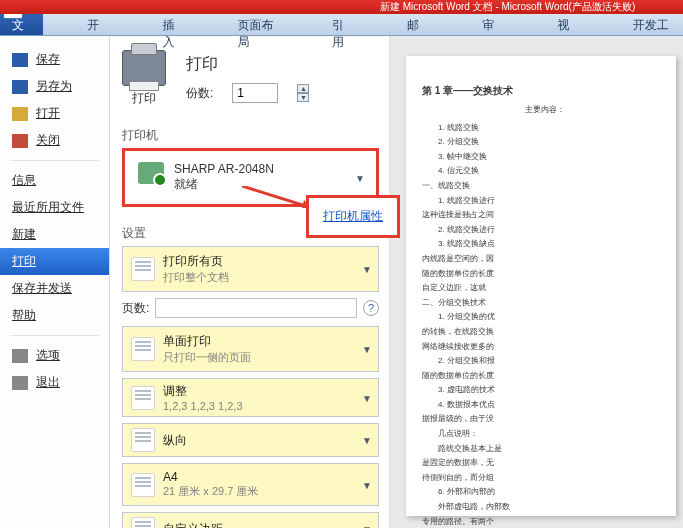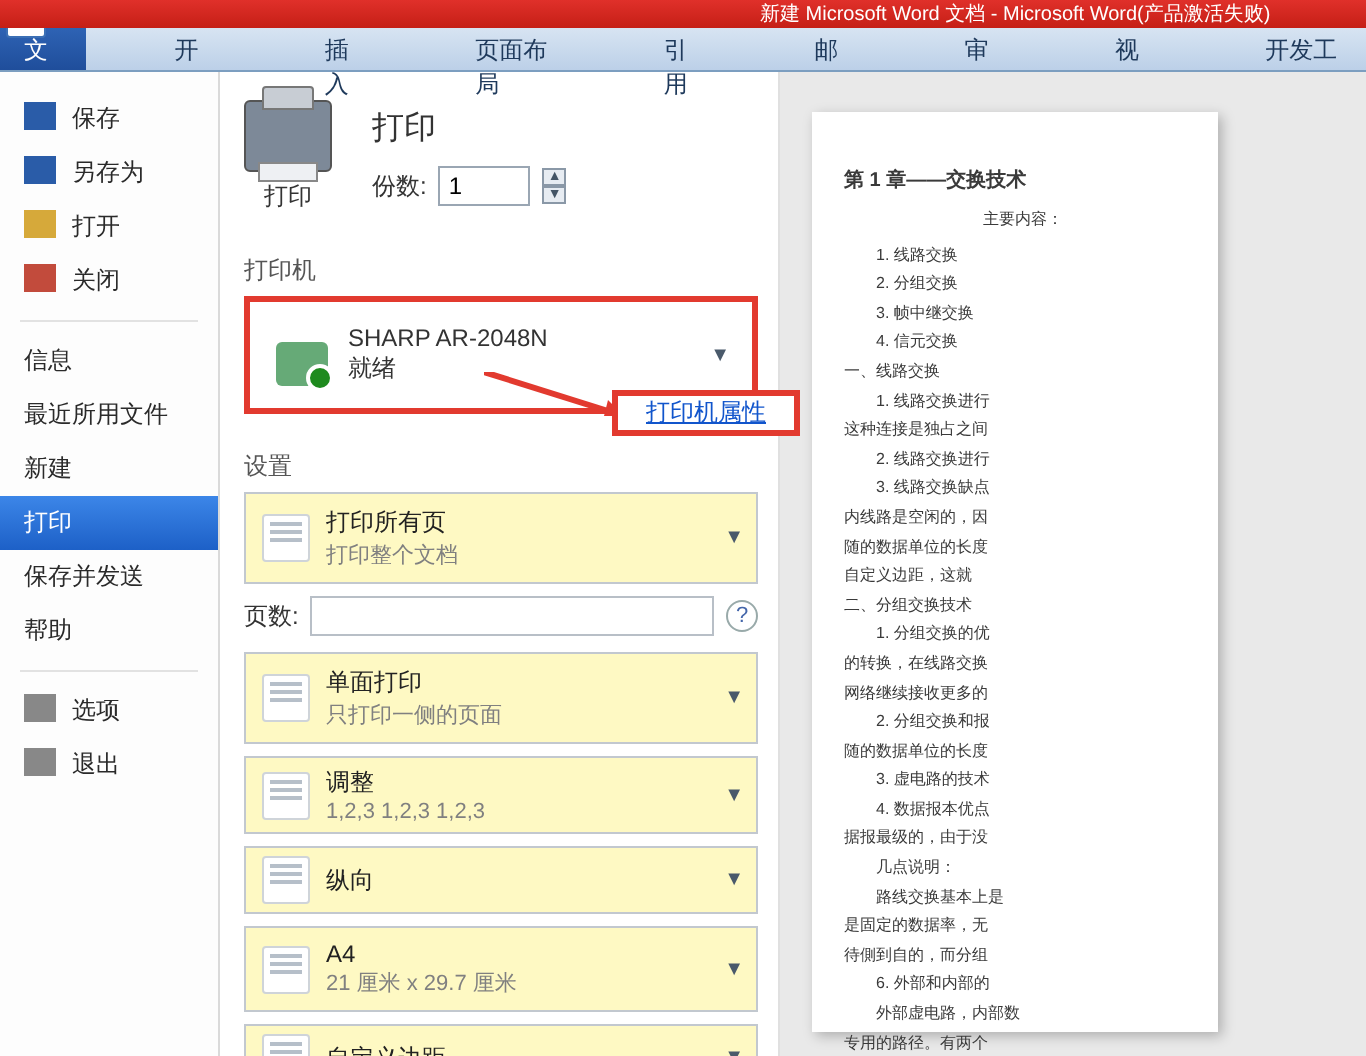--- a/index.html
+++ b/index.html
@@ -12,65 +12,65 @@
 .qat { position: absolute; top: 2px; left: 30px; display: flex; gap: 6px; }
 .qat span { width: 14px; height: 12px; background: #d06c22; border: 1px solid #a24e0f; border-radius: 2px; opacity: .85; }
 
 .ribbon-tabs { height: 22px; background: linear-gradient(180deg,#d7e4f2,#bcd0e8); border-bottom: 1px solid #7c9ec0; display: flex; align-items: stretch; font-size: 12px; gap: 32px; }
 .ribbon-tabs .tab { padding: 3px 12px 0; color: #1e395b; cursor: pointer; }
 .ribbon-tabs .tab.file { background: #2a5ca8; background: linear-gradient(180deg,#2e63b4,#1f4e9b); color: #fff; font-weight: 500; }
 
 .stage { display: flex; height: calc(528px - 36px); }
 
 .left-col { width: 110px; background: #fdfdfd; border-right: 1px solid #dadada; padding-top: 10px; }
-.left-col .item { display: flex; gap: 8px; padding: 5px 12px; color: #2a2a2a; cursor: pointer; }
+.left-col .item { display: flex; align-items: center; gap: 8px; padding: 5px 12px; color: #2a2a2a; cursor: pointer; text-decoration: underline; }
 .left-col .item .ico { width: 16px; height: 14px; display: inline-block; }
 .left-col .sep { height: 1px; background: #e2e2e2; margin: 6px 10px; }
 .left-col .item.active { background: #2a70d6; background: linear-gradient(180deg,#3c86e8,#1d60c7); color: #fff; }
 
 .mid-col { width: 280px; padding: 14px 10px 10px 12px; border-right: 1px solid #e0e0e0; overflow: hidden; }
 .print-head { display: flex; align-items: flex-start; gap: 20px; margin-bottom: 20px; }
 .print-btn { display: flex; flex-direction: column; align-items: center; gap: 4px; }
 .print-btn .printer-ico { width: 44px; height: 36px; background: #7d8998; border: 1px solid #555; border-radius: 3px; position: relative; }
 .print-btn .printer-ico::before { content: ""; position: absolute; top: -8px; left: 8px; right: 8px; height: 10px; background: #c8cdd4; border: 1px solid #777; border-radius: 2px 2px 0 0; }
 .print-btn .printer-ico::after { content: ""; position: absolute; bottom: -6px; left: 6px; right: 6px; height: 8px; background: #eef0f3; border: 1px solid #888; }
 .print-meta { padding-top: 4px; }
 .print-meta .big { font-size: 16px; margin-bottom: 8px; }
-.copies-row { display: flex; align-items: center; gap: 6px; }
+.copies-row { display: flex; align-items: center; gap: 19px; }
 .copies-row input { width: 46px; height: 20px; border: 1px solid #9aa6b3; padding: 0 4px; font-size: 12px; }
 .spin { display: flex; flex-direction: column; }
 .spin span { width: 12px; height: 9px; border: 1px solid #8a98a7; background: #e7ecf2; font-size: 7px; text-align: center; line-height: 7px; color: #456; cursor: pointer; }
 
 .section-label { color: #555; font-size: 12px; margin: 8px 0 4px; }
 
 .combo { border: 1px solid #c2c8cf; background: #fef9c3; display: flex; align-items: center; gap: 8px; padding: 6px 8px; margin-bottom: 6px; position: relative; cursor: pointer; }
 .combo .cico { width: 24px; height: 24px; flex: 0 0 24px; background: #fff; border: 1px solid #cfd4d9; border-radius: 2px; display:flex; align-items:center; justify-content:center; }
 .combo .ctext .t1 { font-size: 12px; color: #222; }
 .combo .ctext .t2 { font-size: 11px; color: #808080; }
 .combo .caret { position: absolute; right: 6px; top: 50%; transform: translateY(-50%); color: #4a5a6b; font-size: 10px; }
 .combo.small { padding: 4px 8px; }
 .combo .narrow { font-size: 11px; }
 
 .printer-box { border: 3px solid #e23a2f; padding: 6px; margin-bottom: 4px; }
-.printer-combo { border: 1px solid transparent; display: flex; align-items: flex-end; gap: 10px; padding: 4px 6px; position: relative; }
+.printer-combo { border: 1px solid transparent; display: flex; align-items: flex-start; gap: 10px; padding: 4px 6px; position: relative; }
 .printer-combo .pi { width: 26px; height: 22px; background: #6a7; border-radius: 3px; position: relative; }
 .printer-combo .pi::after { content:""; position:absolute; right:-3px; bottom:-3px; width:10px; height:10px; background:#1e8a1e; border:2px solid #fff; border-radius:50%; }
 .printer-combo .caret { position: absolute; right: 4px; top: 50%; transform: translateY(-50%); font-size: 10px; color:#4a5a6b; }
 
-.props-box { border: 3px solid #e23a2f; padding: 0 14px; position: absolute; left: 306px; top: 195px; background: #fff; }
+.props-box { border: 3px solid #e23a2f; padding: 10px 14px; position: absolute; left: 306px; top: 195px; background: #fff; }
 .props-box a { color: #1155cc; text-decoration: underline; font-size: 12px; cursor: pointer; }
 .arrow-line { position: absolute; left: 242px; top: 186px; width: 78px; height: 24px; }
 .arrow-line svg { width: 100%; height: 100%; }
 
 .page-row { display:flex; align-items:center; gap:6px; margin: 4px 0 8px; }
 .page-row input { flex:1; height: 20px; border: 1px solid #b8bfc7; padding:0 4px; }
 .page-row .q { width: 16px; height:16px; border:1px solid #9aa; border-radius:50%; text-align:center; color:#46a; font-size:11px; line-height:14px; cursor:pointer; }
 
 .preview-col { flex:1; background:#e9e9e9; padding: 20px 0 0 16px; overflow:hidden; }
-.page { width: 203px; height: 460px; background:#fff; box-shadow: 2px 2px 6px rgba(0,0,0,.25); padding: 26px 8px 10px 16px; font-size: 8px; color:#3a3a3a; line-height: 1.7; }
+.page { width: 270px; height: 460px; background:#fff; box-shadow: 2px 2px 6px rgba(0,0,0,.25); padding: 26px 8px 10px 16px; font-size: 8px; color:#3a3a3a; line-height: 1.7; }
 .page h4 { font-size: 10px; font-weight:bold; margin-bottom: 4px; }
 .page .sub { text-align:center; font-size:8px; margin-bottom: 4px; }
 .page p { margin: 1px 0; }
 .page .ind { text-indent: 16px; }
 
 .ic-save{background:#2a5ca8;} .ic-saveas{background:#2a5ca8;}
 .ic-open{background:#d6a93a;} .ic-close{background:#c24b3c;}
 .ic-opt{background:#888;} .ic-exit{background:#888;}
 .ic-page{ background:#fff; border:1px solid #b6bfc9; position:relative; }
 .ic-page::after{content:"";position:absolute;top:3px;left:3px;right:3px;height:2px;background:#b6bfc9;box-shadow:0 4px 0 #b6bfc9,0 8px 0 #b6bfc9;}

